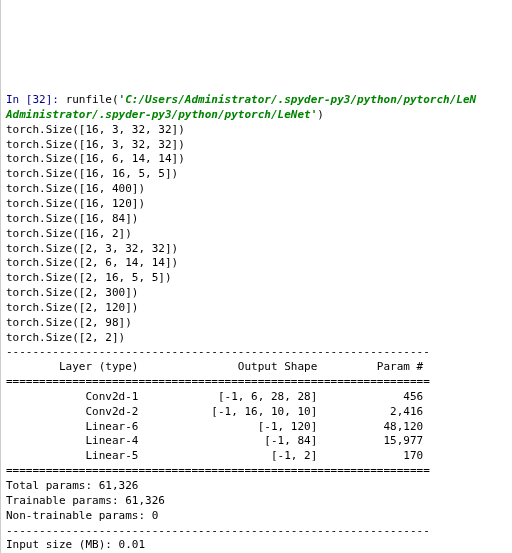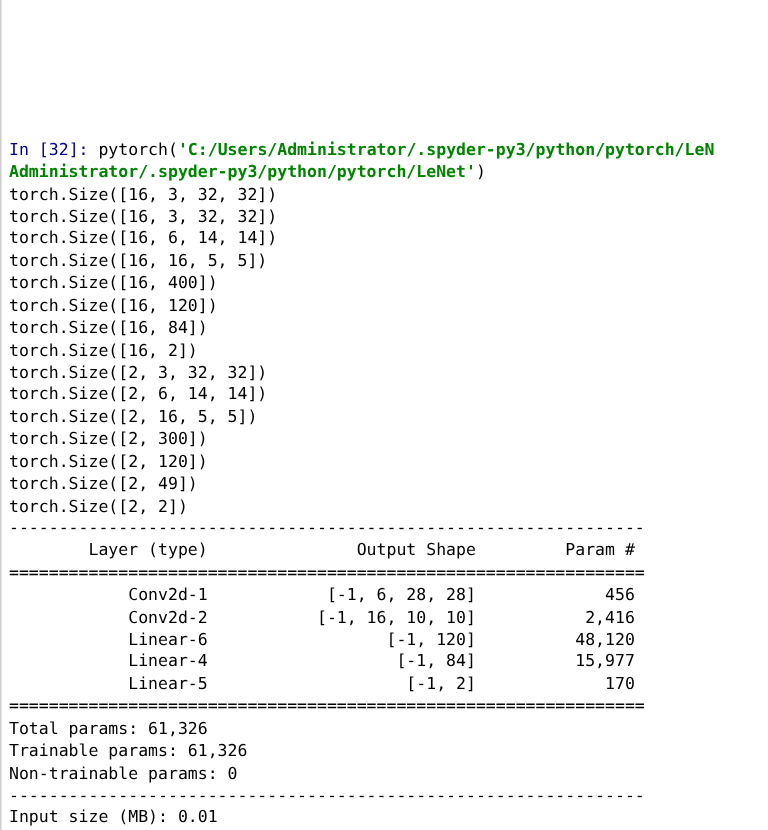--- a/index.html
+++ b/index.html
@@ -8,53 +8,53 @@
     font-size: 11px;
     line-height: 1.35;
     background: #fff;
     color: #000;
     padding: 4px 6px;
     white-space: pre;
     width: 512px;
     position: relative;
   }
   .prompt-in { color: #00008b; font-weight: normal; }
-  .path { color: #008400; font-weight: bold; }
+  .path { color: #008400; font-weight: bold; font-style: italic; }
   .out { color: #000; }
   .cmd { color: #000; }
   .left-border {
     position: absolute;
     left: 0; top: 0; bottom: 0;
     width: 1px;
     background: #ccc;
   }
 </style>
 </head>
 <body>
 
 
 
 <div class="left-border"></div>
 
-<div><span class="prompt-in"><span>In [</span><span>32</span><span>]:</span></span> <span class="cmd">pytorch(</span><span class="path">'C:/Users/Administrator/.spyder-py3/python/pytorch/LeN</span>
+<div><span class="prompt-in"><span>In [</span><span>32</span><span>]:</span></span> <span class="cmd">runfile(</span><span class="path">'C:/Users/Administrator/.spyder-py3/python/pytorch/LeN</span>
 <span class="path">Administrator/.spyder-py3/python/pytorch/LeNet'</span><span class="cmd">)</span>
 <span class="out">torch.Size([16, 3, 32, 32])</span>
 <span class="out">torch.Size([16, 3, 32, 32])</span>
 <span class="out">torch.Size([16, 6, 14, 14])</span>
 <span class="out">torch.Size([16, 16, 5, 5])</span>
 <span class="out">torch.Size([16, 400])</span>
 <span class="out">torch.Size([16, 120])</span>
 <span class="out">torch.Size([16, 84])</span>
 <span class="out">torch.Size([16, 2])</span>
 <span class="out">torch.Size([2, 3, 32, 32])</span>
 <span class="out">torch.Size([2, 6, 14, 14])</span>
 <span class="out">torch.Size([2, 16, 5, 5])</span>
 <span class="out">torch.Size([2, 300])</span>
 <span class="out">torch.Size([2, 120])</span>
-<span class="out">torch.Size([2, 49])</span>
+<span class="out">torch.Size([2, 98])</span>
 <span class="out">torch.Size([2, 2])</span>
 <span class="out">----------------------------------------------------------------</span>
 <span class="out">        Layer (type)               Output Shape         Param #</span>
 <span class="out">================================================================</span>
 <span class="out">            Conv2d-1            [-1, 6, 28, 28]             456</span>
 <span class="out">            Conv2d-2           [-1, 16, 10, 10]           2,416</span>
 <span class="out">            Linear-6                  [-1, 120]          48,120</span>
 <span class="out">            Linear-4                   [-1, 84]          15,977</span>
 <span class="out">            Linear-5                    [-1, 2]             170</span>
 <span class="out">================================================================</span>

